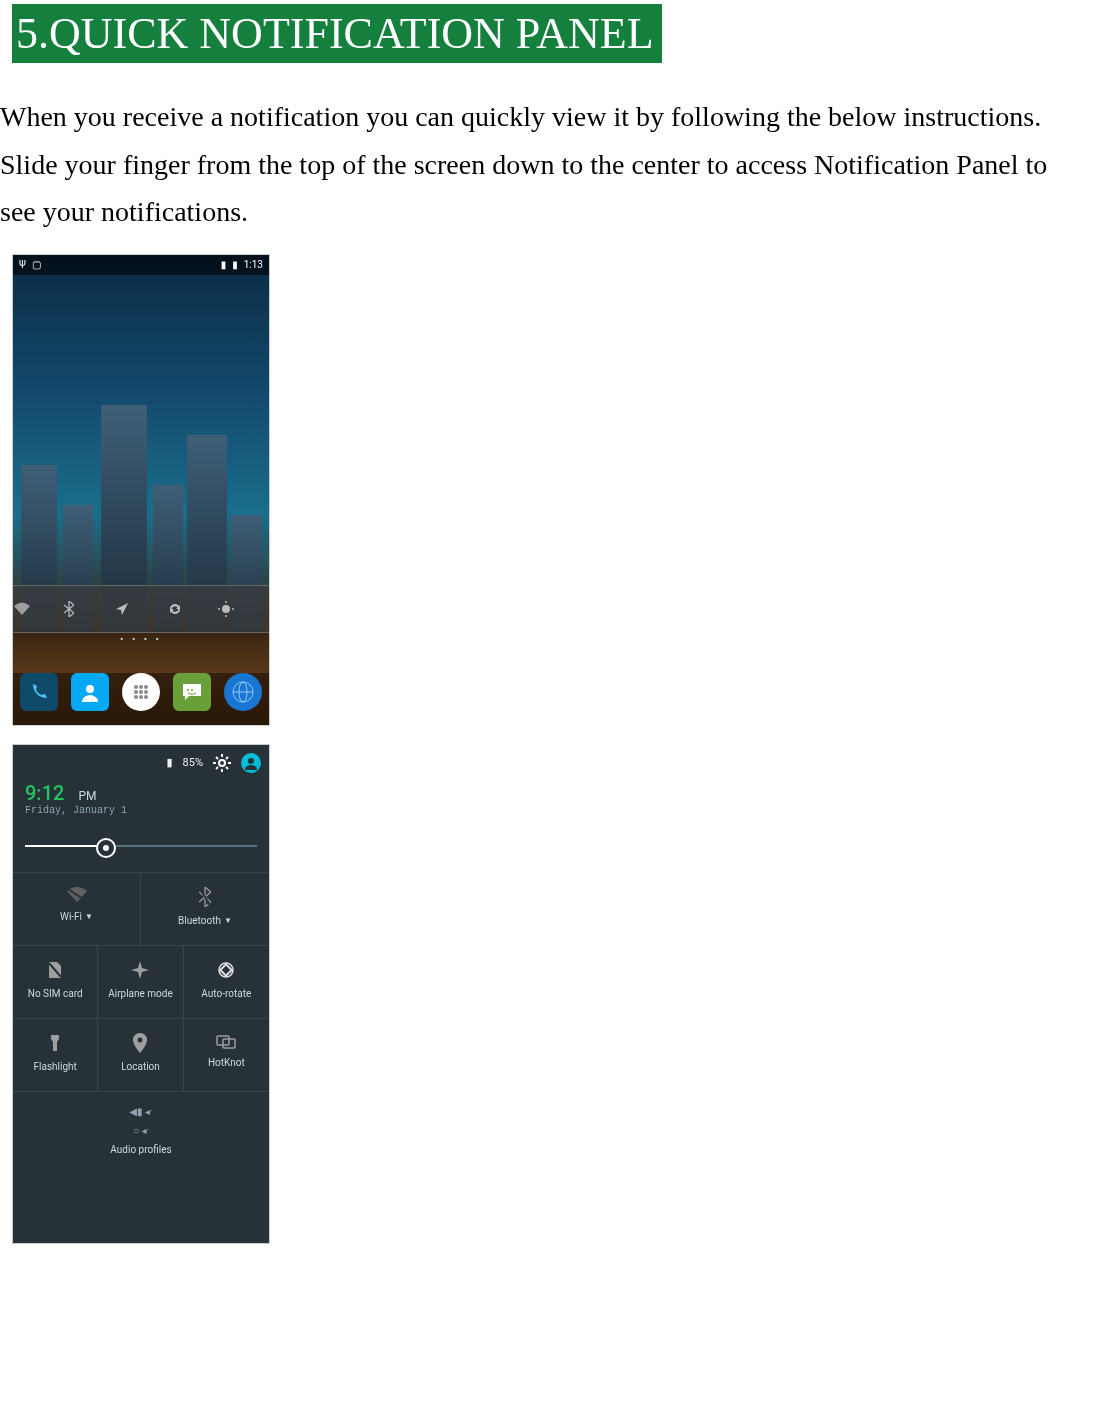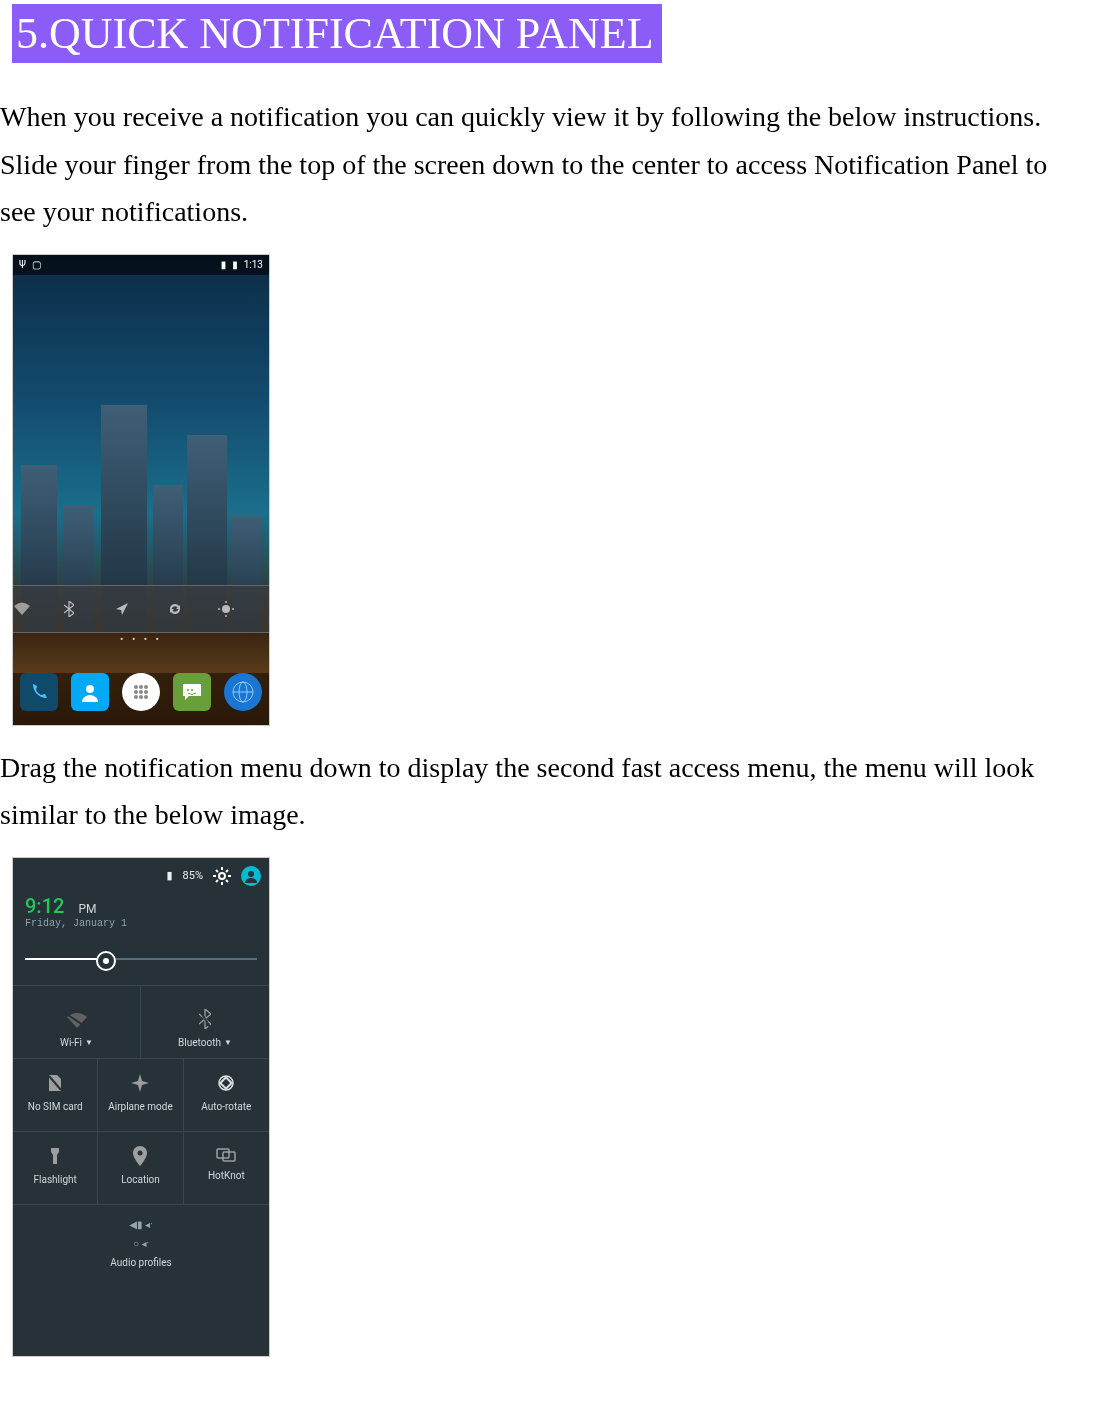--- a/index.html
+++ b/index.html
@@ -8,21 +8,21 @@
     font-family: "Times New Roman", serif;
     background: #fff;
     color: #000;
     width: 1102px;
   }
   .page {
     padding: 4px 0 0 0;
   }
   h1.section-title {
     display: inline-block;
-    background: #8b5cf6;
+    background: #15803d;
     color: #fff;
     font-size: 44px;
     font-weight: normal;
     margin: 0 0 30px 12px;
     padding: 4px 8px 4px 4px;
     font-family: "Times New Roman", serif;
   }
   p.body-text {
     font-size: 28px;
     line-height: 1.7;
@@ -100,21 +100,21 @@
   .bright{
     margin:10px 12px 14px 12px;height:24px;position:relative;
   }
   .bright-track{position:absolute;top:11px;left:0;right:0;height:2px;background:#546e7a;}
   .bright-fill{position:absolute;top:11px;left:0;width:34%;height:2px;background:#fff;}
   .bright-thumb{position:absolute;top:4px;left:34%;width:16px;height:16px;margin-left:-8px;
     border-radius:50%;background:#263238;border:2px solid #fff;display:flex;align-items:center;justify-content:center;}
   .bright-thumb:after{content:"";width:6px;height:6px;border-radius:50%;background:#fff;}
   .qs-grid{display:flex;flex-direction:column;}
   .qs-row2{display:flex;border-top:1px solid #37474f;}
-  .qs-row2.two .cell{width:50%;justify-content:flex-end;}
+  .qs-row2.two .cell{width:50%;}
   .qs-row2.three .cell{width:33.333%;}
   .qs-row2.one .cell{width:100%;}
   .cell{
     box-sizing:border-box;padding:14px 4px 10px 4px;
     display:flex;flex-direction:column;align-items:center;gap:8px;
     border-right:1px solid #37474f;min-height:72px;
   }
   .cell:last-child{border-right:none;}
   .cell .ic{font-size:18px;color:#9e9e9e;}
   .cell .lbl{font-size:10px;color:#cfd8dc;display:flex;align-items:center;gap:3px;}
@@ -226,21 +226,20 @@
         <svg width="22" height="22" viewBox="0 0 22 22">
             <circle cx="11" cy="11" r="10" fill="#1976d2"></circle>
             <circle cx="11" cy="11" r="10" fill="none" stroke="#90caf9" stroke-width="1"></circle>
             <ellipse cx="11" cy="11" rx="4" ry="10" fill="none" stroke="#90caf9"></ellipse>
             <line x1="1" y1="11" x2="21" y2="11" stroke="#90caf9"></line>
           </svg>
       </div>
     </div>
   </div>
 
-  <p class="body-text">Drag the notification menu down to display the second fast access menu, the menu will look similar to the below image.</p>
 
   
   <div class="phone phone2">
     <div class="qs-top">
       <span>▮</span>
       <span>85%</span>
       <span class="gear">
         <svg width="18" height="18" viewBox="0 0 18 18">
             <circle cx="9" cy="9" r="3" fill="none" stroke="#fff" stroke-width="2"></circle>
             <g stroke="#fff" stroke-width="2">

